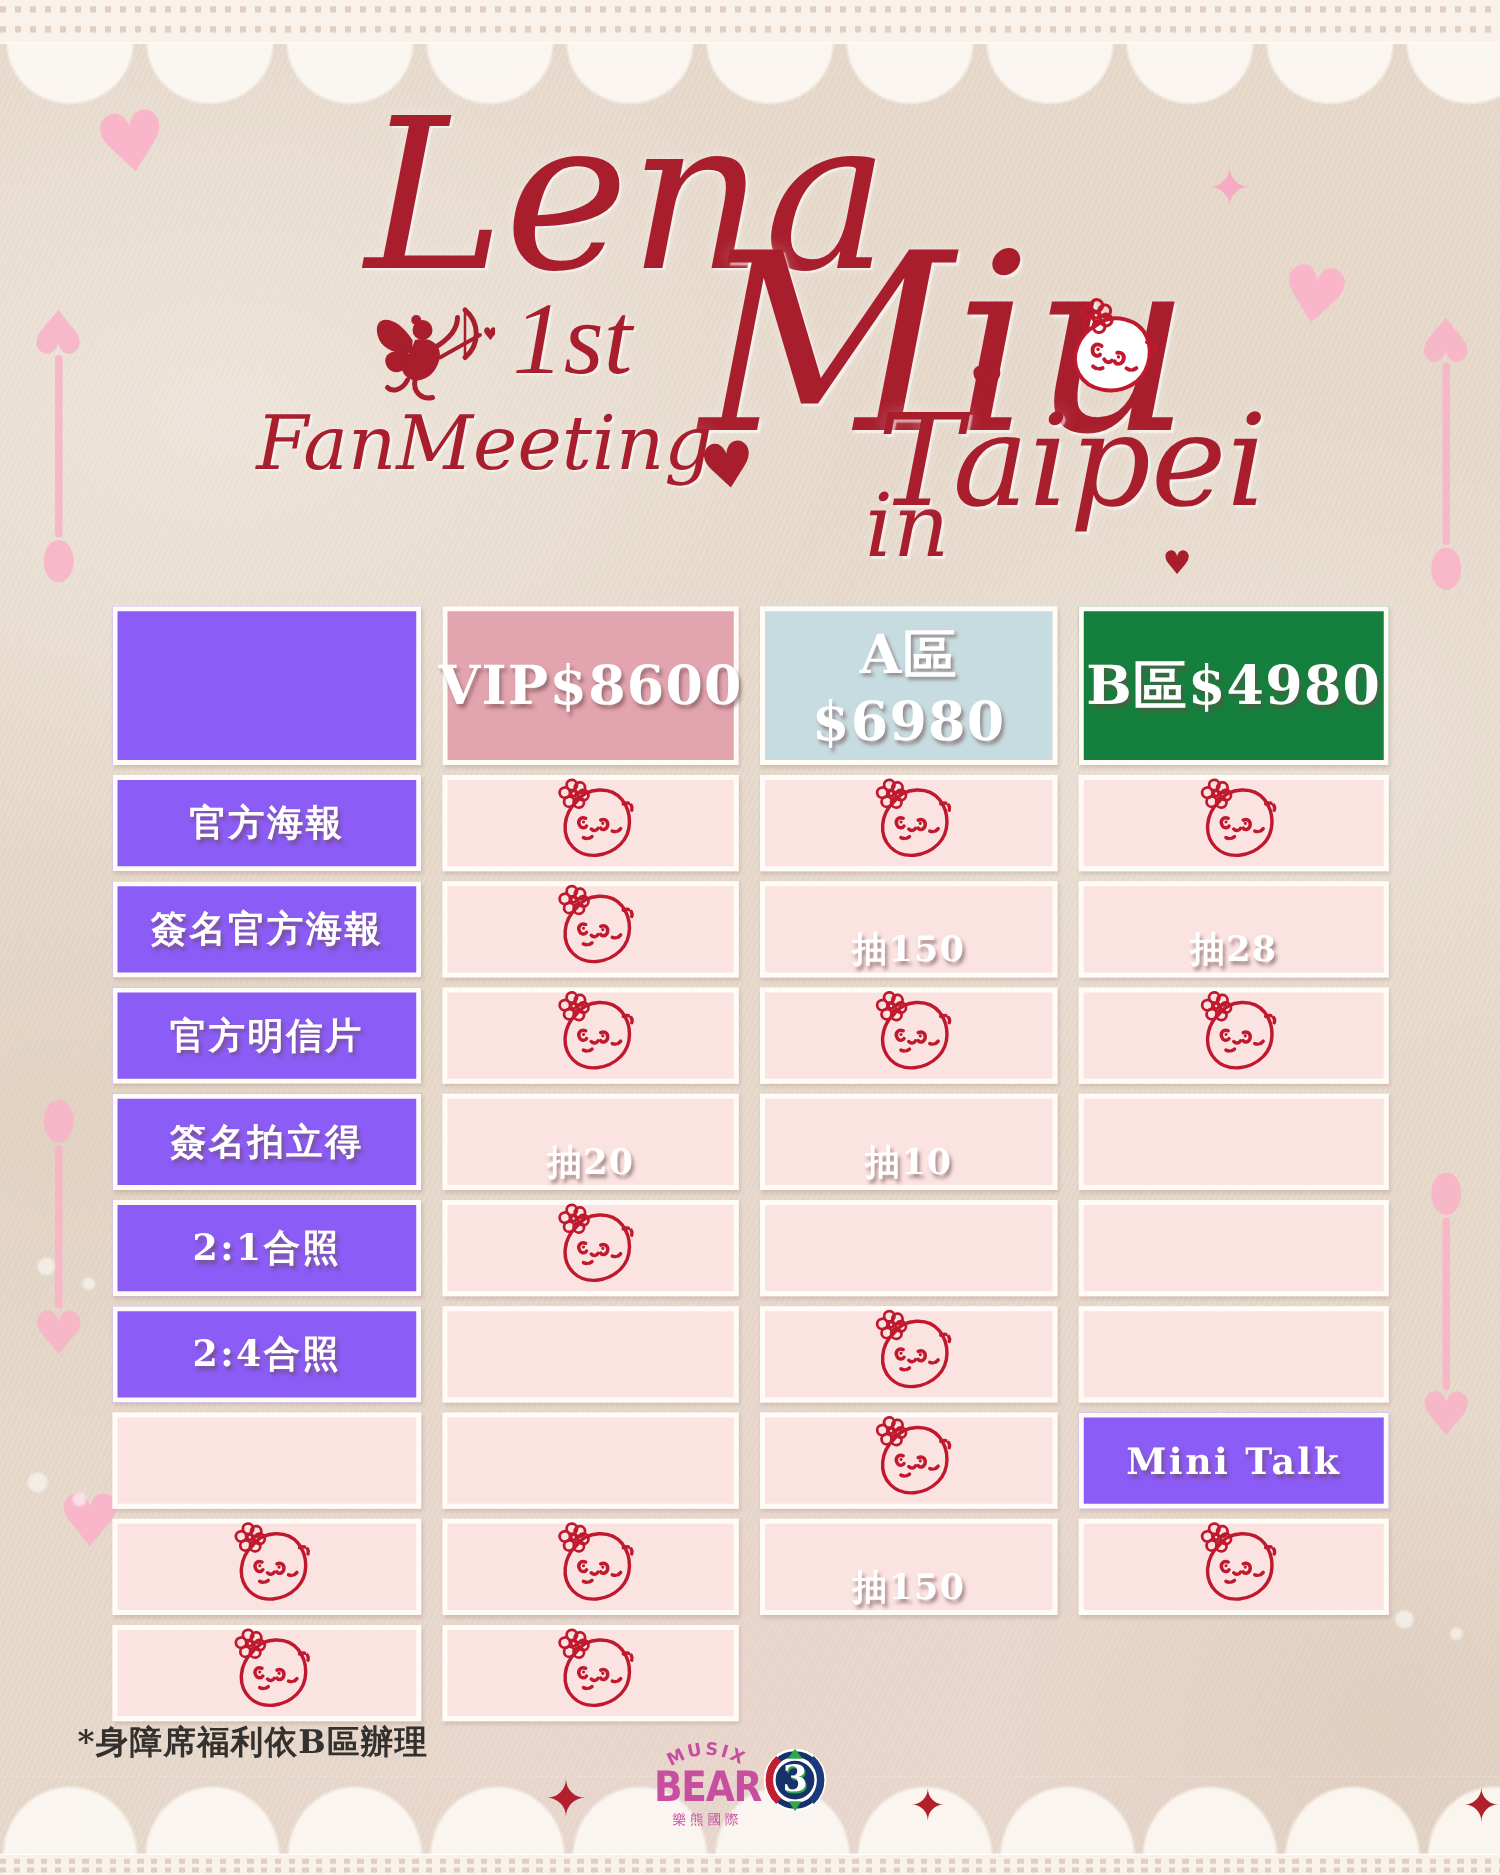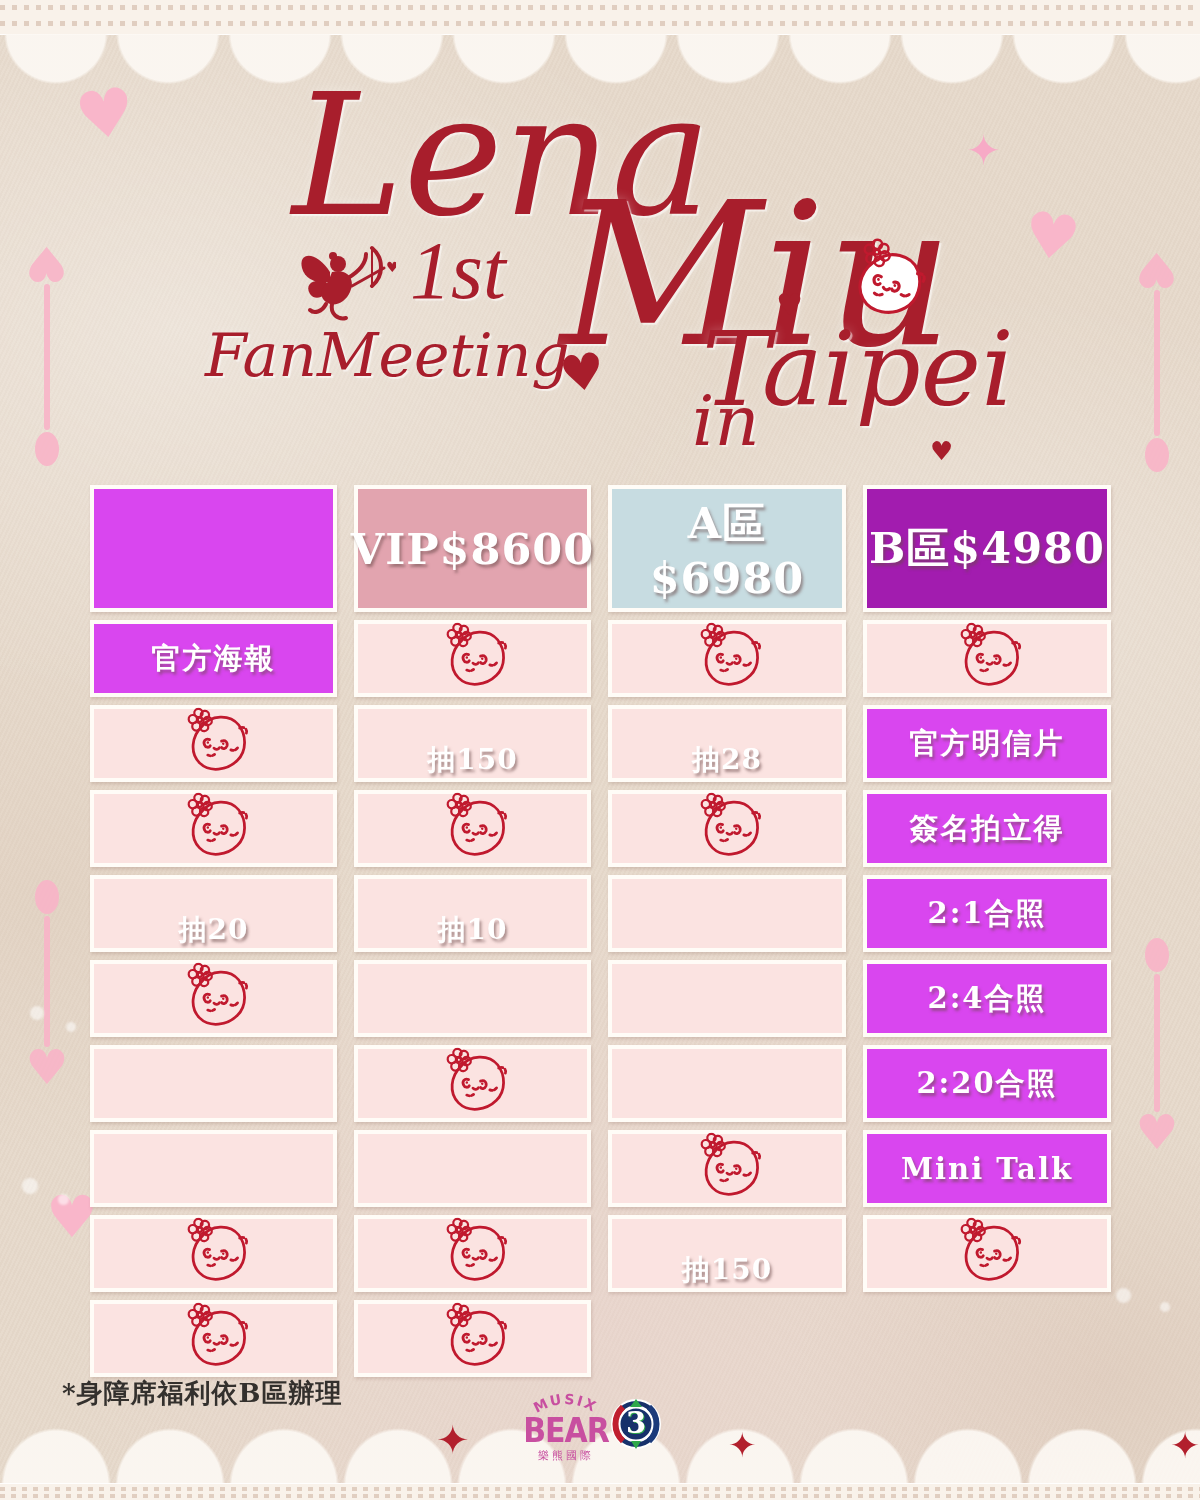--- a/index.html
+++ b/index.html
@@ -64,21 +64,21 @@
   .title-bear svg{width:100%;height:auto;}
   .title-bear svg .bear-head{fill:#fff;}
   .cupid{position:absolute;left:296px;top:238px;width:100px;height:100px;z-index:2;}
 
   
   .benefits{position:absolute;left:90px;top:485px;width:900px;z-index:2;
     display:grid;grid-template-columns:247px 237px 238px 248px;grid-template-rows:127px repeat(9,77px);
     gap:8px 17px;}
   .cell{box-sizing:border-box;border:4px solid #fffcf7;display:flex;align-items:center;justify-content:center;
     box-shadow:1px 2px 3px rgba(150,118,108,.28);}
-  .cell.corner,.cell.rowlabel{background:#d946ef;}
+  .cell.corner,.cell.rowlabel{background:#8b5cf6;}
   .cell.value{background:#fbe3e1;}
   .cell span{color:#fff;text-align:center;letter-spacing:1px;
     text-shadow:2px 3px 3px rgba(105,72,72,.55);}
   .cell.header span{font-size:43px;font-weight:bold;}
   .cell.rowlabel span{font-size:29px;font-weight:bold;letter-spacing:2px;}
   .cell.value span{font-size:28px;font-weight:bold;margin-top:33px;}
   .cell.value svg{width:76px;height:auto;transform:rotate(-6deg);margin-top:-3px;}
 
   
   .footnote{position:absolute;left:62px;top:1376px;z-index:4;font-size:26px;font-weight:bold;color:#33302d;letter-spacing:1px;}
@@ -181,21 +181,21 @@
   </svg></span>
 
   <div class="benefits">
       <div class="cell corner"></div>
       <div class="cell header" style="background: rgb(226, 164, 175);">
         <span>VIP$8600</span>
       </div>
       <div class="cell header" style="background: rgb(199, 220, 225); justify-content: flex-end;">
         <span>A區$6980</span>
       </div>
-      <div class="cell header" style="background: #a21caf;">
+      <div class="cell header" style="background: #15803d;">
         <span>B區$4980</span>
       </div>
       <div class="cell rowlabel">
         <span>官方海報</span>
       </div>
       <div class="cell value">
         <svg viewBox="0 0 110 104" aria-hidden="true">
     <g fill="none" stroke="#c0192e" stroke-width="4" stroke-linecap="round" stroke-linejoin="round">
       <path class="bear-head" d="M40 28 C54 12 82 14 93 31 C103 47 101 70 86 82 C70 95 44 96 31 80 C18 64 24 40 40 28 Z"></path>
       <path d="M94 36 C102 33 107 41 101 47" stroke-dasharray="6 4"></path>
@@ -258,20 +258,23 @@
       </g>
       <path d="M49 48 c-6 -3 -10 2 -8 7 c1 4 6 5 8 2"></path>
       <circle cx="46" cy="52" r="1.8" fill="#c0192e" stroke="none"></circle>
       <path d="M66 52 c6 -2 9 3 7 8 c-2 4 -7 4 -8 1"></path>
       <circle cx="68" cy="56" r="1.8" fill="#c0192e" stroke="none"></circle>
       <path d="M54 61 c2 3 6 3 8 0"></path>
       <path d="M78 66 c4 2 8 1 11 -3" stroke-dasharray="4 3"></path>
       <path d="M44 70 c3 2 7 2 10 0" stroke-dasharray="4 3"></path>
     </g>
   </svg>
+      </div>
+      <div class="cell rowlabel">
+        <span>簽名官方海報</span>
       </div>
       <div class="cell value">
         <svg viewBox="0 0 110 104" aria-hidden="true">
     <g fill="none" stroke="#c0192e" stroke-width="4" stroke-linecap="round" stroke-linejoin="round">
       <path class="bear-head" d="M40 28 C54 12 82 14 93 31 C103 47 101 70 86 82 C70 95 44 96 31 80 C18 64 24 40 40 28 Z"></path>
       <path d="M94 36 C102 33 107 41 101 47" stroke-dasharray="6 4"></path>
       <g stroke-width="3.2">
         <circle cx="37" cy="8" r="6"></circle>
               <circle cx="46" cy="12" r="6"></circle>
               <circle cx="49" cy="21" r="6"></circle>
@@ -432,23 +435,20 @@
       <circle cx="46" cy="52" r="1.8" fill="#c0192e" stroke="none"></circle>
       <path d="M66 52 c6 -2 9 3 7 8 c-2 4 -7 4 -8 1"></path>
       <circle cx="68" cy="56" r="1.8" fill="#c0192e" stroke="none"></circle>
       <path d="M54 61 c2 3 6 3 8 0"></path>
       <path d="M78 66 c4 2 8 1 11 -3" stroke-dasharray="4 3"></path>
       <path d="M44 70 c3 2 7 2 10 0" stroke-dasharray="4 3"></path>
     </g>
   </svg>
       </div>
       <div class="cell value"></div>
-      <div class="cell rowlabel">
-        <span>2:20合照</span>
-      </div>
       <div class="cell value"></div>
       <div class="cell value"></div>
       <div class="cell value">
         <svg viewBox="0 0 110 104" aria-hidden="true">
     <g fill="none" stroke="#c0192e" stroke-width="4" stroke-linecap="round" stroke-linejoin="round">
       <path class="bear-head" d="M40 28 C54 12 82 14 93 31 C103 47 101 70 86 82 C70 95 44 96 31 80 C18 64 24 40 40 28 Z"></path>
       <path d="M94 36 C102 33 107 41 101 47" stroke-dasharray="6 4"></path>
       <g stroke-width="3.2">
         <circle cx="37" cy="8" r="6"></circle>
               <circle cx="46" cy="12" r="6"></circle>

